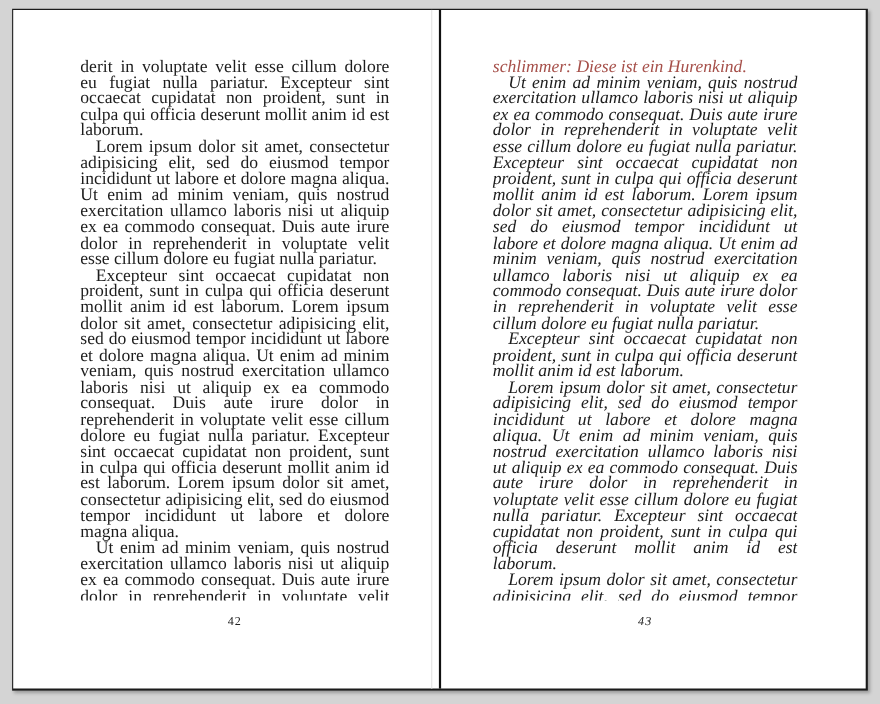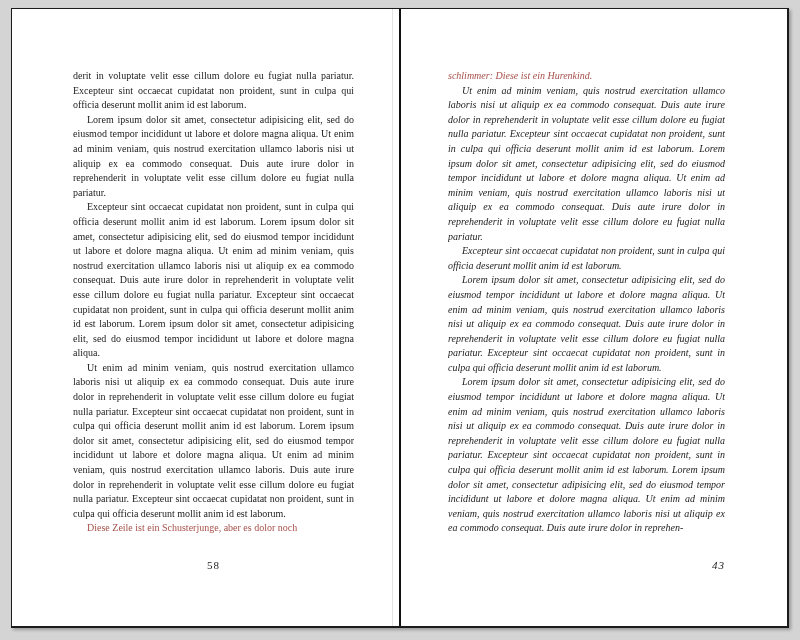--- a/index.html
+++ b/index.html
@@ -41,61 +41,61 @@
   .spine {
     position: absolute;
     top: 0;
     left: 387px;
     width: 2px;
     height: 617px;
     background: #111111;
   }
   .text-col {
     position: absolute;
-    top: 60px;
+    top: 45px;
     height: 492px;
     overflow: hidden;
     color: #1c1c1c;
-    font-size: 10px;
+    font-size: 16px;
     line-height: 14.6px;
     text-align: justify;
   }
   .page-left  .text-col { left: 61px; width: 281px; }
   .page-right .text-col { left: 47px; width: 277px; }
   .text-col p {
     margin: 0;
     padding: 0;
   }
   .text-col p.indent { text-indent: 14px; }
   .text-col p.red { color: var(--accent, #a6504a); }
   .page-num {
     position: absolute;
     top: 550px;
     text-align: center;
     font-size: 11px;
     color: #1c1c1c;
     letter-spacing: 1px;
   }
   .page-left  .page-num { left: 61px; width: 281px; }
-  .page-right .page-num { left: 47px; width: 277px; text-align: right; }
+  .page-right .page-num { left: 47px; width: 277px; }
 </style>
 </head>
 <body>
 
 <div class="book">
 
   <div class="page page-left">
     <div class="text-col" id="left-col">
         <p>derit in voluptate velit esse cillum dolore eu fugiat nulla pariatur. Excepteur sint occaecat cupidatat non proident, sunt in culpa qui officia deserunt mollit anim id est laborum.</p>
         <p class="indent">Lorem ipsum dolor sit amet, consectetur adipisicing elit, sed do eiusmod tempor incididunt ut labore et dolore magna aliqua. Ut enim ad minim veniam, quis nostrud exercitation ullamco laboris nisi ut aliquip ex ea commodo consequat. Duis aute irure dolor in reprehenderit in voluptate velit esse cillum dolore eu fugiat nulla pariatur.</p>
         <p class="indent">Excepteur sint occaecat cupidatat non proident, sunt in culpa qui officia deserunt mollit anim id est laborum. Lorem ipsum dolor sit amet, consectetur adipisicing elit, sed do eiusmod tempor incididunt ut labore et dolore magna aliqua. Ut enim ad minim veniam, quis nostrud exercitation ullamco laboris nisi ut aliquip ex ea commodo consequat. Duis aute irure dolor in reprehenderit in voluptate velit esse cillum dolore eu fugiat nulla pariatur. Excepteur sint occaecat cupidatat non proident, sunt in culpa qui officia deserunt mollit anim id est laborum. Lorem ipsum dolor sit amet, consectetur adipisicing elit, sed do eiusmod tempor incididunt ut labore et dolore magna aliqua.</p>
         <p class="indent">Ut enim ad minim veniam, quis nostrud exercitation ullamco laboris nisi ut aliquip ex ea commodo consequat. Duis aute irure dolor in reprehenderit in voluptate velit esse cillum dolore eu fugiat nulla pariatur. Excepteur sint occaecat cupidatat non proident, sunt in culpa qui officia deserunt mollit anim id est laborum. Lorem ipsum dolor sit amet, consectetur adipisicing elit, sed do eiusmod tempor incididunt ut labore et dolore magna aliqua. Ut enim ad minim veniam, quis nostrud exercitation ullamco laboris. Duis aute irure dolor in reprehenderit in voluptate velit esse cillum dolore eu fugiat nulla pariatur. Excepteur sint occaecat cupidatat non proident, sunt in culpa qui officia deserunt mollit anim id est laborum.</p>
         <p class="indent red">Diese Zeile ist ein Schusterjunge, aber es dolor noch</p>
       </div>
-    <div class="page-num">58</div>
+    <div class="page-num">42</div>
   </div>
 
   <div class="fold-line"></div>
   <div class="spine"></div>
 
   <div class="page page-right">
     <div class="text-col" id="right-col">
         <p class="red">schlimmer: Diese ist ein Hurenkind.</p>
         <p class="indent">Ut enim ad minim veniam, quis nostrud exercitation ullamco laboris nisi ut aliquip ex ea commodo consequat. Duis aute irure dolor in reprehenderit in voluptate velit esse cillum dolore eu fugiat nulla pariatur. Excepteur sint occaecat cupidatat non proident, sunt in culpa qui officia deserunt mollit anim id est laborum. Lorem ipsum dolor sit amet, consectetur adipisicing elit, sed do eiusmod tempor incididunt ut labore et dolore magna aliqua. Ut enim ad minim veniam, quis nostrud exercitation ullamco laboris nisi ut aliquip ex ea commodo consequat. Duis aute irure dolor in reprehenderit in voluptate velit esse cillum dolore eu fugiat nulla pariatur.</p>
         <p class="indent">Excepteur sint occaecat cupidatat non proident, sunt in culpa qui officia deserunt mollit anim id est laborum.</p>

